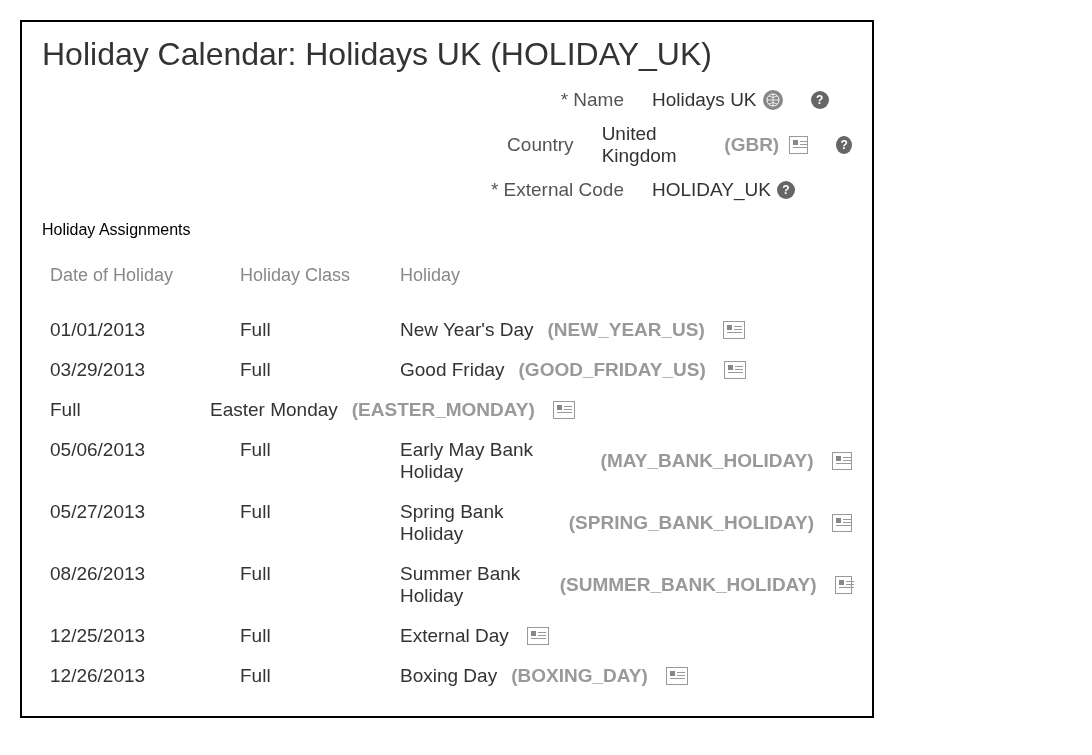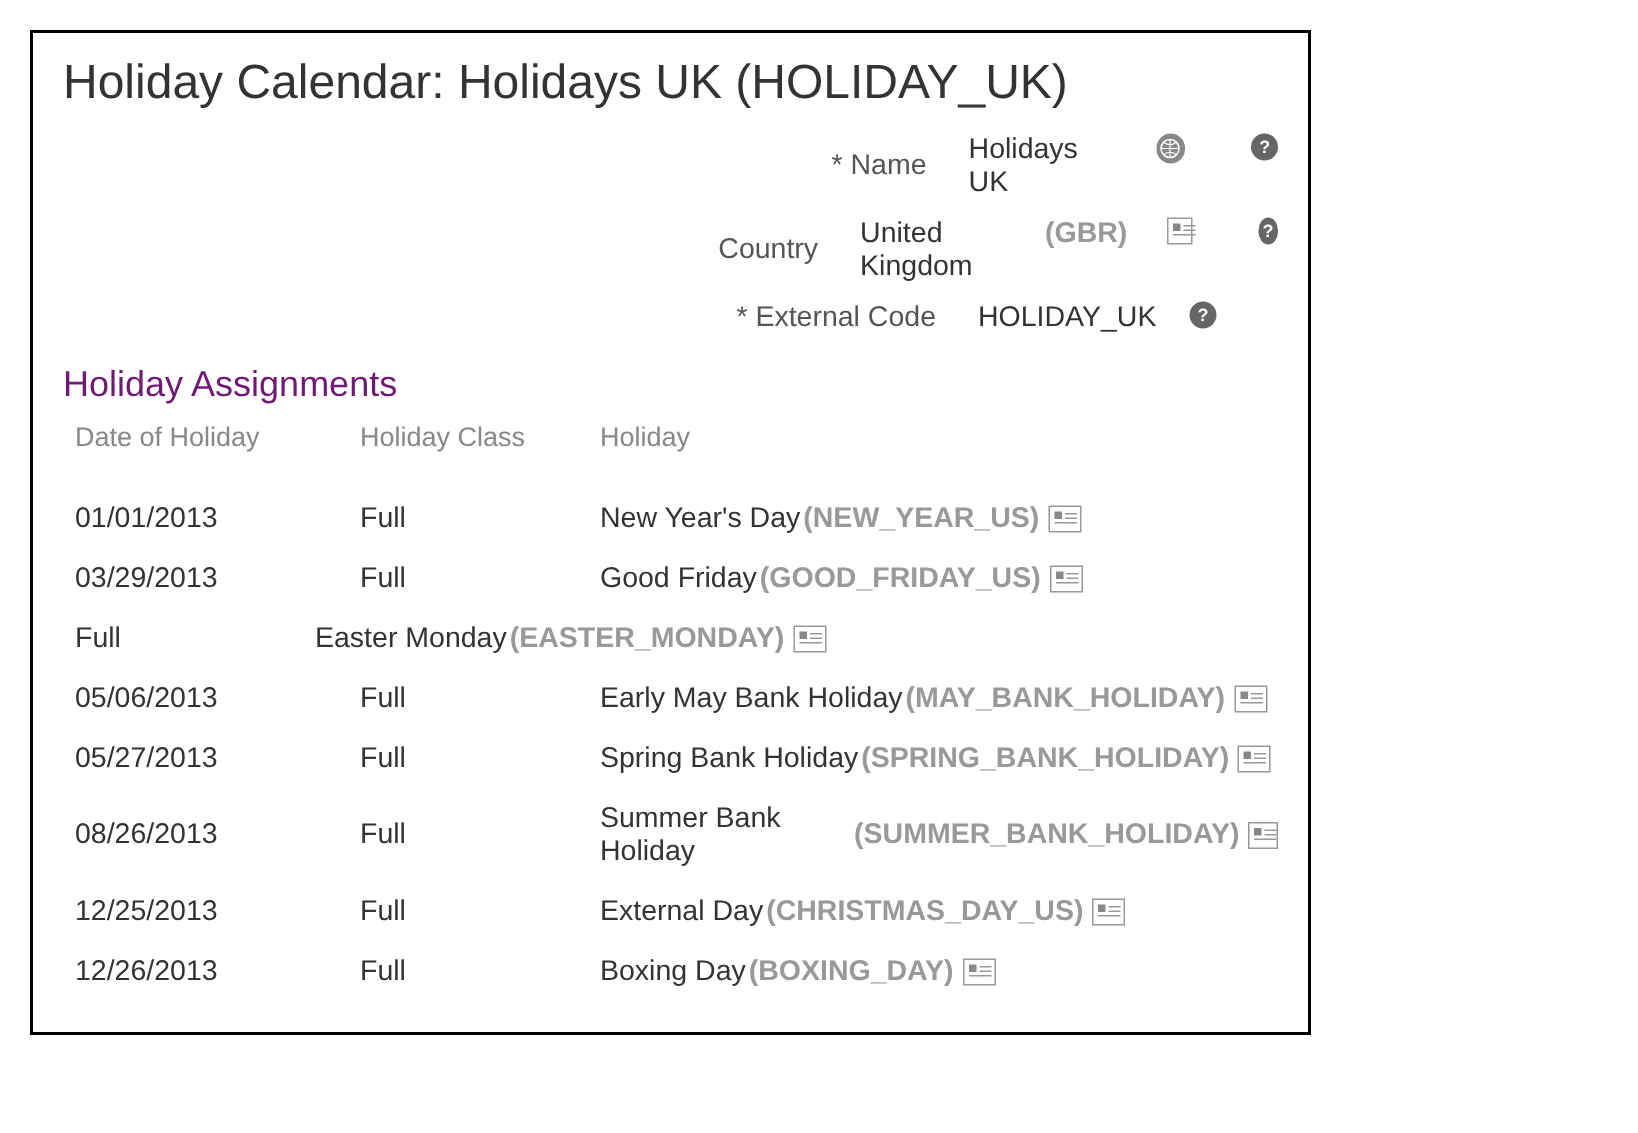--- a/index.html
+++ b/index.html
@@ -33,21 +33,22 @@
       width: 610px;
       text-align: right;
       padding-right: 28px;
       font-size: 19px;
       color: #555;
     }
     .field-value {
       font-size: 19px;
       color: #333;
       display: flex;
-      gap: 22px;
+      align-items: center;
+      gap: 6px;
     }
     .globe-icon {
       width: 20px; height: 20px;
       border-radius: 50%;
       background: #888;
       display: inline-flex;
       align-items: center;
       justify-content: center;
       color: #fff;
       font-size: 12px;
@@ -86,49 +87,48 @@
     }
     .detail-icon::after {
       content: "";
       position: absolute;
       left: 10px; top: 4px;
       width: 8px; height: 1px;
       background: #999;
       box-shadow: 0 3px 0 #999, 0 6px 0 #999, -7px 6px 0 #999;
     }
     .section-title {
-      font-size: 24px;
+      font-size: 16px;
       font-weight: 400;
-      color: #701a75;
-      margin-bottom: 10px;
+      color: #000000;
+      margin-bottom: 26px;
     }
     .assignments-table {
       width: 100%;
     }
     .table-header {
       display: flex;
       color: #888;
       font-size: 18px;
       margin-bottom: 24px;
       padding-left: 8px;
     }
     .col-date { width: 190px; }
     .col-class { width: 160px; }
     .col-holiday { flex: 1; }
     .table-row {
       display: flex;
       font-size: 19px;
       color: #333;
       padding: 9px 0 9px 8px;
-      align-items: center;
     }
     .table-row .col-holiday {
       display: flex;
       align-items: center;
-      gap: 2px;
+      gap: 14px;
     }
   </style>
 </head>
 <body>
 
 <div class="panel">
 
   <h1 class="page-title">Holiday Calendar: Holidays UK (HOLIDAY_UK)</h1>
 
   <div class="header-fields">
@@ -227,21 +227,20 @@
             <span>Summer Bank Holiday</span>
             <span class="code-text">(SUMMER_BANK_HOLIDAY)</span>
             <span class="detail-icon"></span>
           </div>
         </div>
         <div class="table-row">
           <div class="col-date">12/25/2013</div>
           <div class="col-class">Full</div>
           <div class="col-holiday">
             <span>External Day</span>
-            <span class="code-text">(CHRISTMAS_DAY_US)</span>
             <span class="detail-icon"></span>
           </div>
         </div>
         <div class="table-row">
           <div class="col-date">12/26/2013</div>
           <div class="col-class">Full</div>
           <div class="col-holiday">
             <span>Boxing Day</span>
             <span class="code-text">(BOXING_DAY)</span>
             <span class="detail-icon"></span>

